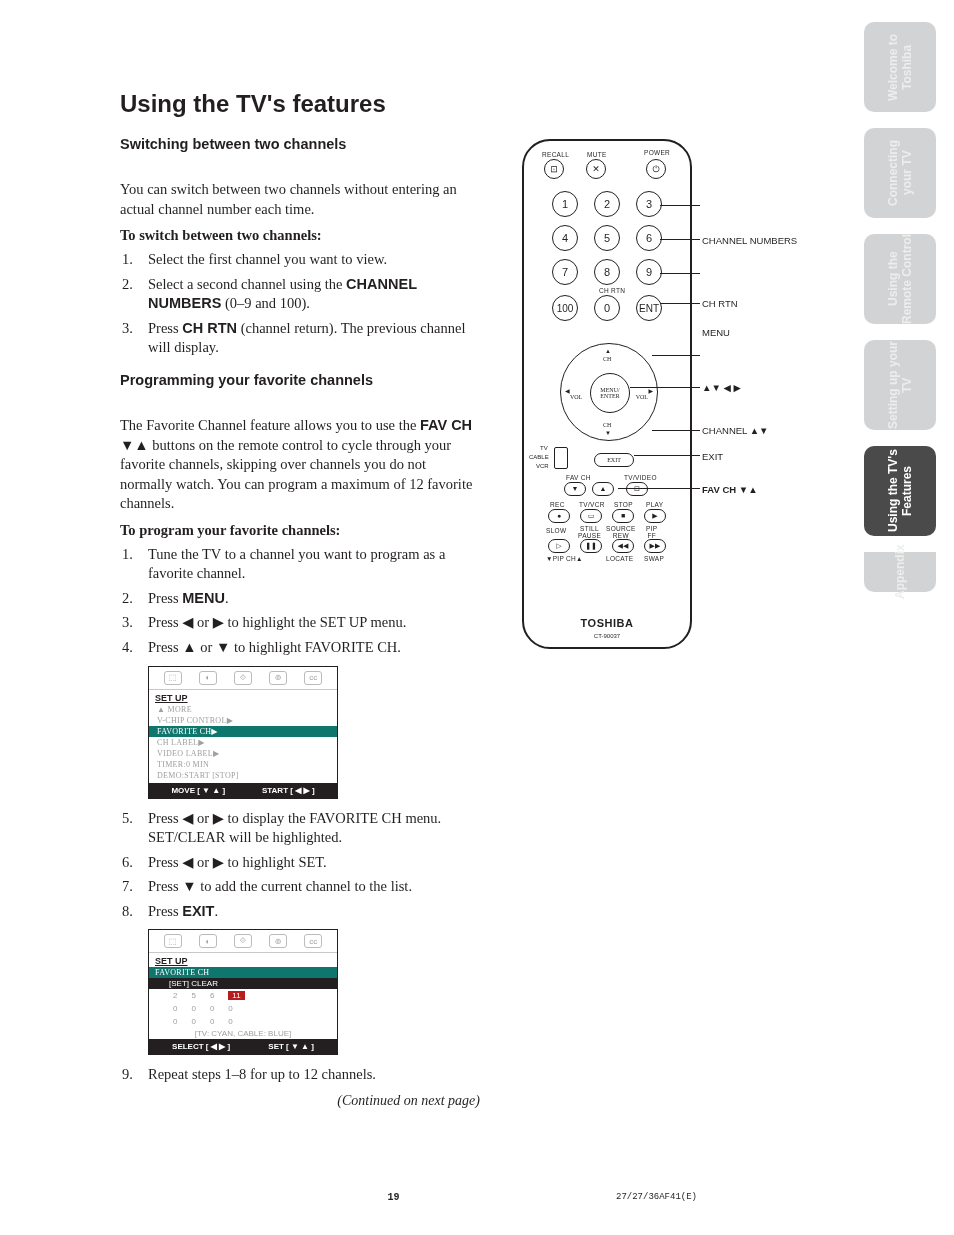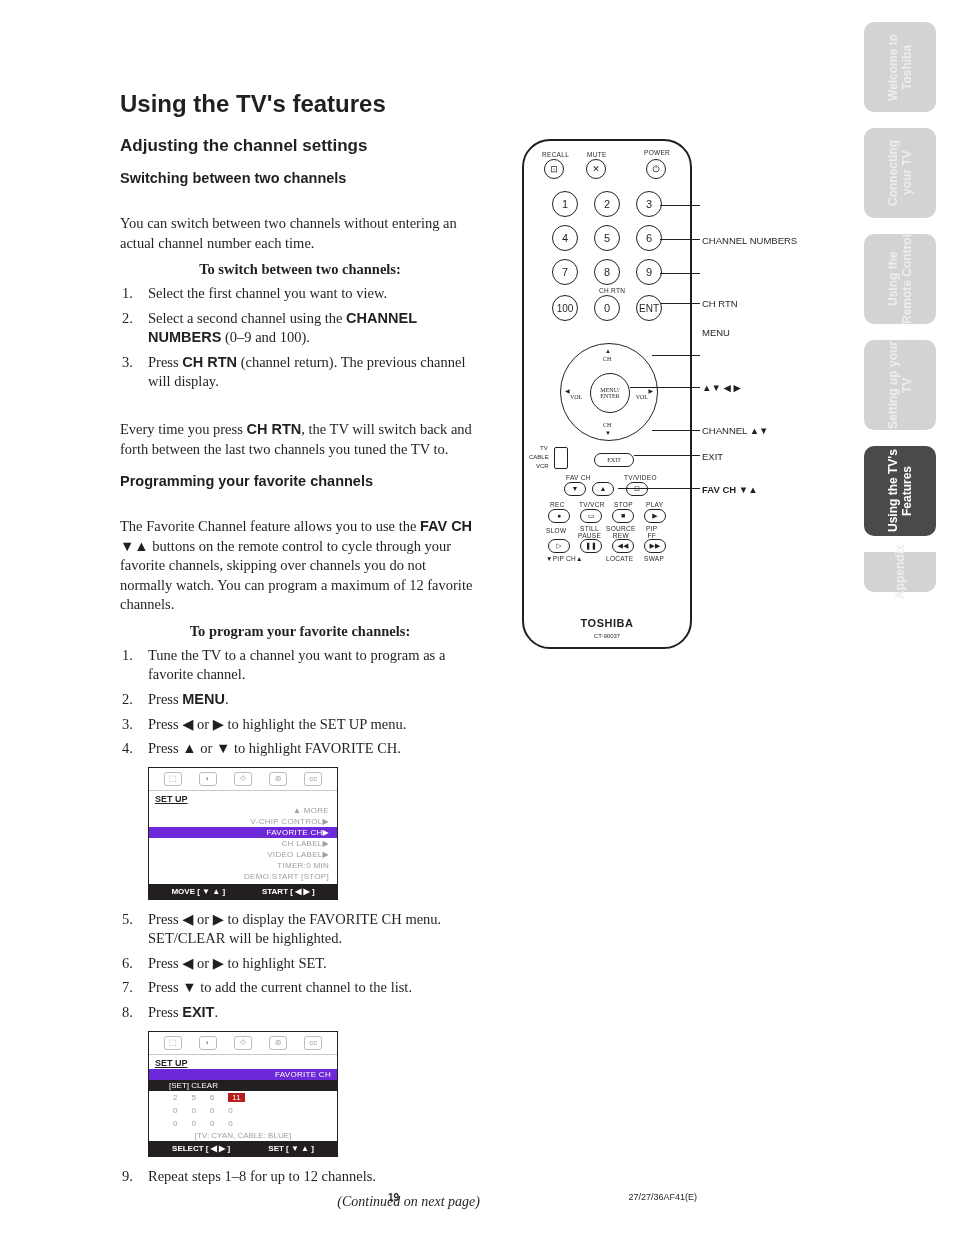--- a/index.html
+++ b/index.html
@@ -78,21 +78,20 @@
     font-size: 14.5px;
     line-height: 1.35;
     margin-bottom: 8px;
     margin-top: 28px;
   }
   .sub-head {
     font-weight: bold;
     font-size: 14.5px;
     margin-bottom: 6px;
     margin-top: 6px;
-    text-align: center;
   }
   ol { list-style: none; padding-left: 18px; margin-bottom: 8px; }
   ol li {
     font-size: 14.5px;
     line-height: 1.35;
     margin-bottom: 5px;
     position: relative;
     padding-left: 10px;
   }
   ol li .num { position: absolute; left: -16px; }
@@ -127,22 +126,22 @@
     align-items: center; justify-content: center;
     font-size: 8px;
   }
   .osd-title {
     font-weight: bold;
     text-decoration: underline;
     color: #231f20;
     font-size: 9px;
     padding: 3px 6px 1px;
   }
-  .osd-row { display:flex; justify-content:flex-end; padding: 1px 8px; letter-spacing: 0.3px; }
-  .osd-row.hl { background: #6d28d9; color: #fff; }
+  .osd-row { display:flex; justify-content:flex-start; padding: 1px 8px; letter-spacing: 0.3px; font-family: Liberation Serif, serif; }
+  .osd-row.hl { background: #0f766e; color: #fff; }
   .osd-foot {
     background: #231f20; color: #fff;
     display: flex; justify-content: space-around;
     padding: 3px 4px; font-size: 8px; font-weight: bold;
   }
   .osd-mid { padding: 1px 8px; font-size: 8px; }
   .osd-grid { display:flex; gap: 14px; padding: 2px 24px; font-size: 8px; }
   .osd-cell-hl { background:#b91c1c; color:#fff; padding: 0 4px; }
   .osd .pad { padding-bottom:3px; }
 
@@ -234,43 +233,41 @@
   .r-switch {
     position:absolute; left:30px; top:306px;
     width:14px; height:22px;
     border:1px solid #231f20; border-radius:2px;
   }
   .footer {
     position: absolute;
     bottom: 32px;
     left: 0; width: 787px;
     display: flex; justify-content: center;
-    font-family: Liberation Sans, sans-serif;
+    font-family: Liberation Mono, monospace;
     font-size: 10px;
   }
   .footer .pn { font-weight: bold; }
   .footer .doc { position: absolute; right: 90px; font-size: 9px; }
 </style>
 </head>
 <body>
 
 <div class="page">
   <div class="left">
     <h1>Using the TV's features</h1>
-    <h2>Adjusting the channel settings</h2>
 
     <h3>Switching between two channels</h3>
     <p class="body-para">You can switch between two channels without entering an actual channel number each time.</p>
     <p class="sub-head">To switch between two channels:</p>
     <ol>
       <li><span class="num">1.</span><span>Select the first channel you want to view.</span></li>
       <li><span class="num">2.</span><span>Select a second channel using the </span><span class="sans-b">CHANNEL NUMBERS</span><span> (0–9 and 100).</span></li>
       <li><span class="num">3.</span><span>Press </span><span class="sans-b">CH RTN</span><span> (channel return). The previous channel will display.</span></li>
     </ol>
-    <p class="body-para"><span>Every time you press </span><span class="sans-b">CH RTN</span><span>, the TV will switch back and forth between the last two channels you tuned the TV to.</span></p>
 
     <h3>Programming your favorite channels</h3>
     <p class="body-para"><span>The Favorite Channel feature allows you to use the </span><span class="sans-b">FAV CH</span><span> ▼▲ buttons on the remote control to cycle through your favorite channels, skipping over channels you do not normally watch. You can program a maximum of 12 favorite channels.</span></p>
     <p class="sub-head">To program your favorite channels:</p>
     <ol>
       <li><span class="num">1.</span><span>Tune the TV to a channel you want to program as a favorite channel.</span></li>
       <li><span class="num">2.</span><span>Press </span><span class="sans-b">MENU</span><span>.</span></li>
       <li><span class="num">3.</span><span>Press ◀ or ▶ to highlight the SET UP menu.</span></li>
       <li><span class="num">4.</span><span>Press ▲ or ▼ to highlight FAVORITE CH.</span></li>
     </ol>

